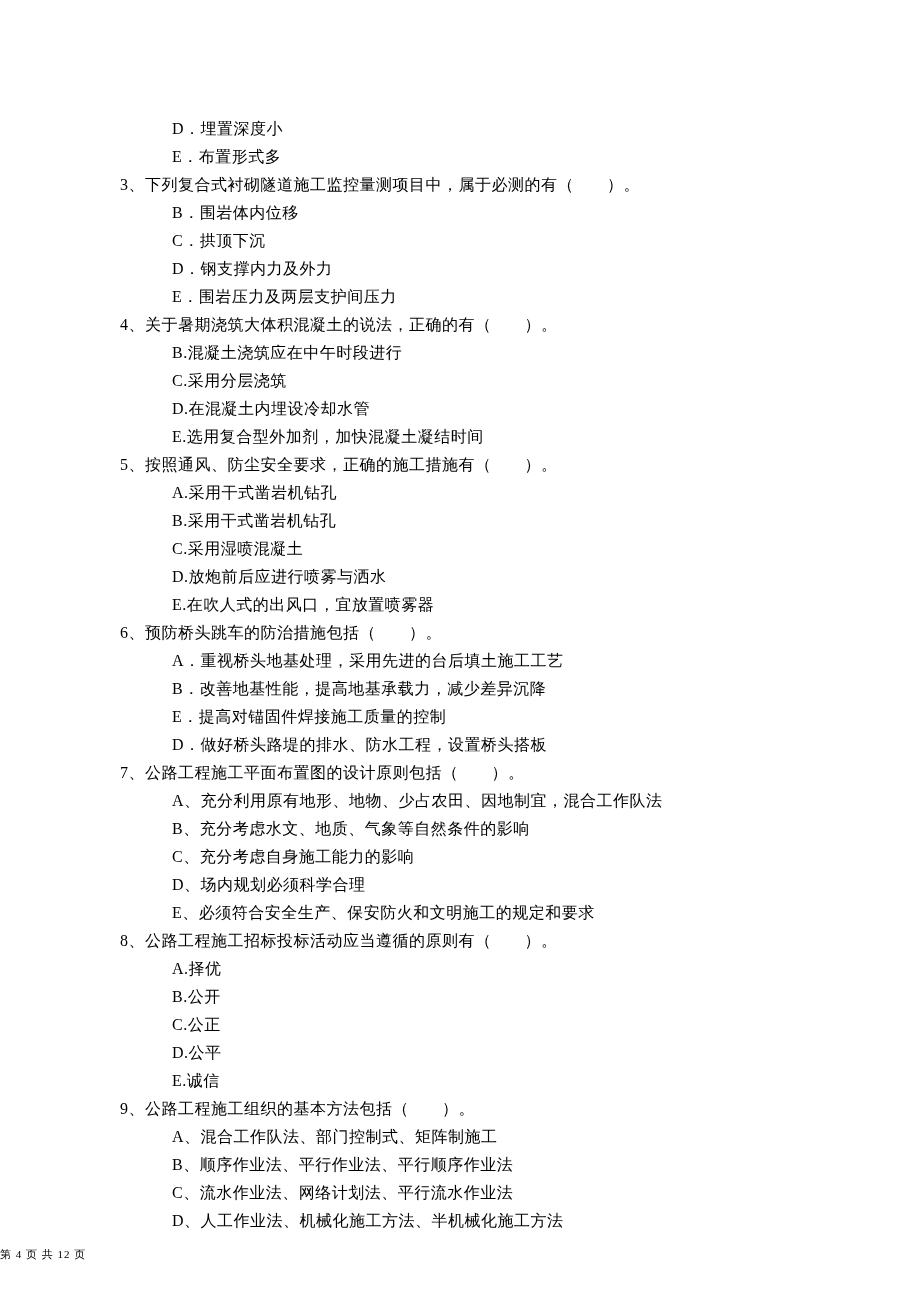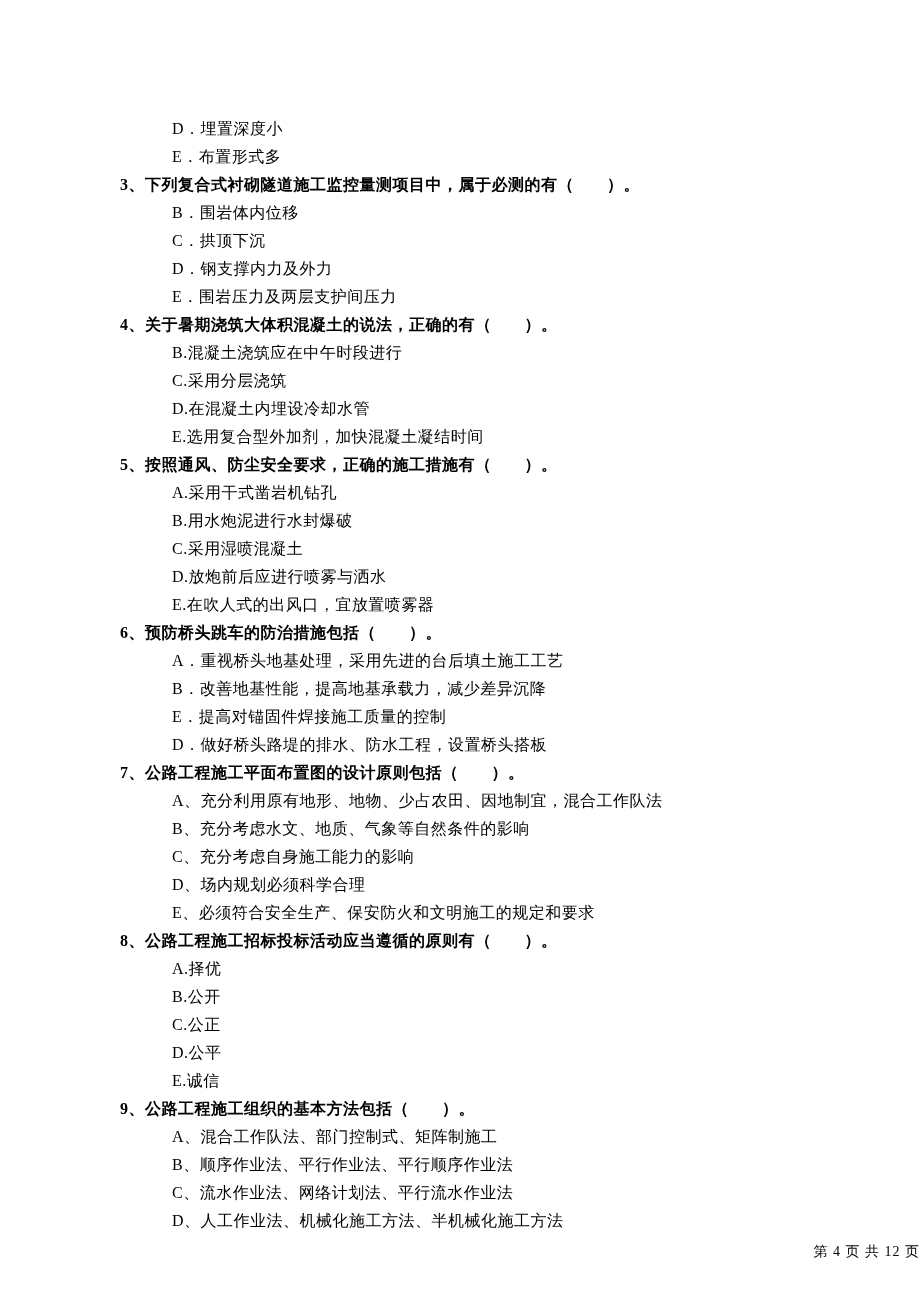--- a/index.html
+++ b/index.html
@@ -18,29 +18,28 @@
       padding: 115px 120px 40px 120px;
       position: relative;
     }
     .option {
       padding-left: 52px;
       letter-spacing: 0.5px;
     }
     .question {
       padding-left: 0;
       letter-spacing: 0.5px;
-      font-weight: bold;
     }
     .footer {
       position: absolute;
       bottom: 38px;
       left: 0;
       right: 0;
-      text-align: right;
-      font-size: 14px;
+      text-align: left;
+      font-size: 11px;
       letter-spacing: 1px;
     }
   </style>
 </head>
 <body>
 
 <div>
 
   <div class="option">D．埋置深度小</div>
   <div class="option">E．布置形式多</div>
@@ -52,21 +51,21 @@
   <div class="option">E．围岩压力及两层支护间压力</div>
 
   <div class="question"><span>4、</span><span>关于暑期浇筑大体积混凝土的说法，正确的有（　　）。</span></div>
   <div class="option">B.混凝土浇筑应在中午时段进行</div>
   <div class="option">C.采用分层浇筑</div>
   <div class="option">D.在混凝土内埋设冷却水管</div>
   <div class="option">E.选用复合型外加剂，加快混凝土凝结时间</div>
 
   <div class="question"><span>5、</span><span>按照通风、防尘安全要求，正确的施工措施有（　　）。</span></div>
   <div class="option">A.采用干式凿岩机钻孔</div>
-  <div class="option">B.用水炮泥进行水封爆破</div>
+  <div class="option">B.采用干式凿岩机钻孔</div>
   <div class="option">C.采用湿喷混凝土</div>
   <div class="option">D.放炮前后应进行喷雾与洒水</div>
   <div class="option">E.在吹人式的出风口，宜放置喷雾器</div>
 
   <div class="question"><span>6、</span><span>预防桥头跳车的防治措施包括（　　）。</span></div>
   <div class="option">A．重视桥头地基处理，采用先进的台后填土施工工艺</div>
   <div class="option">B．改善地基性能，提高地基承载力，减少差异沉降</div>
   <div class="option">E．提高对锚固件焊接施工质量的控制</div>
   <div class="option">D．做好桥头路堤的排水、防水工程，设置桥头搭板</div>
 

